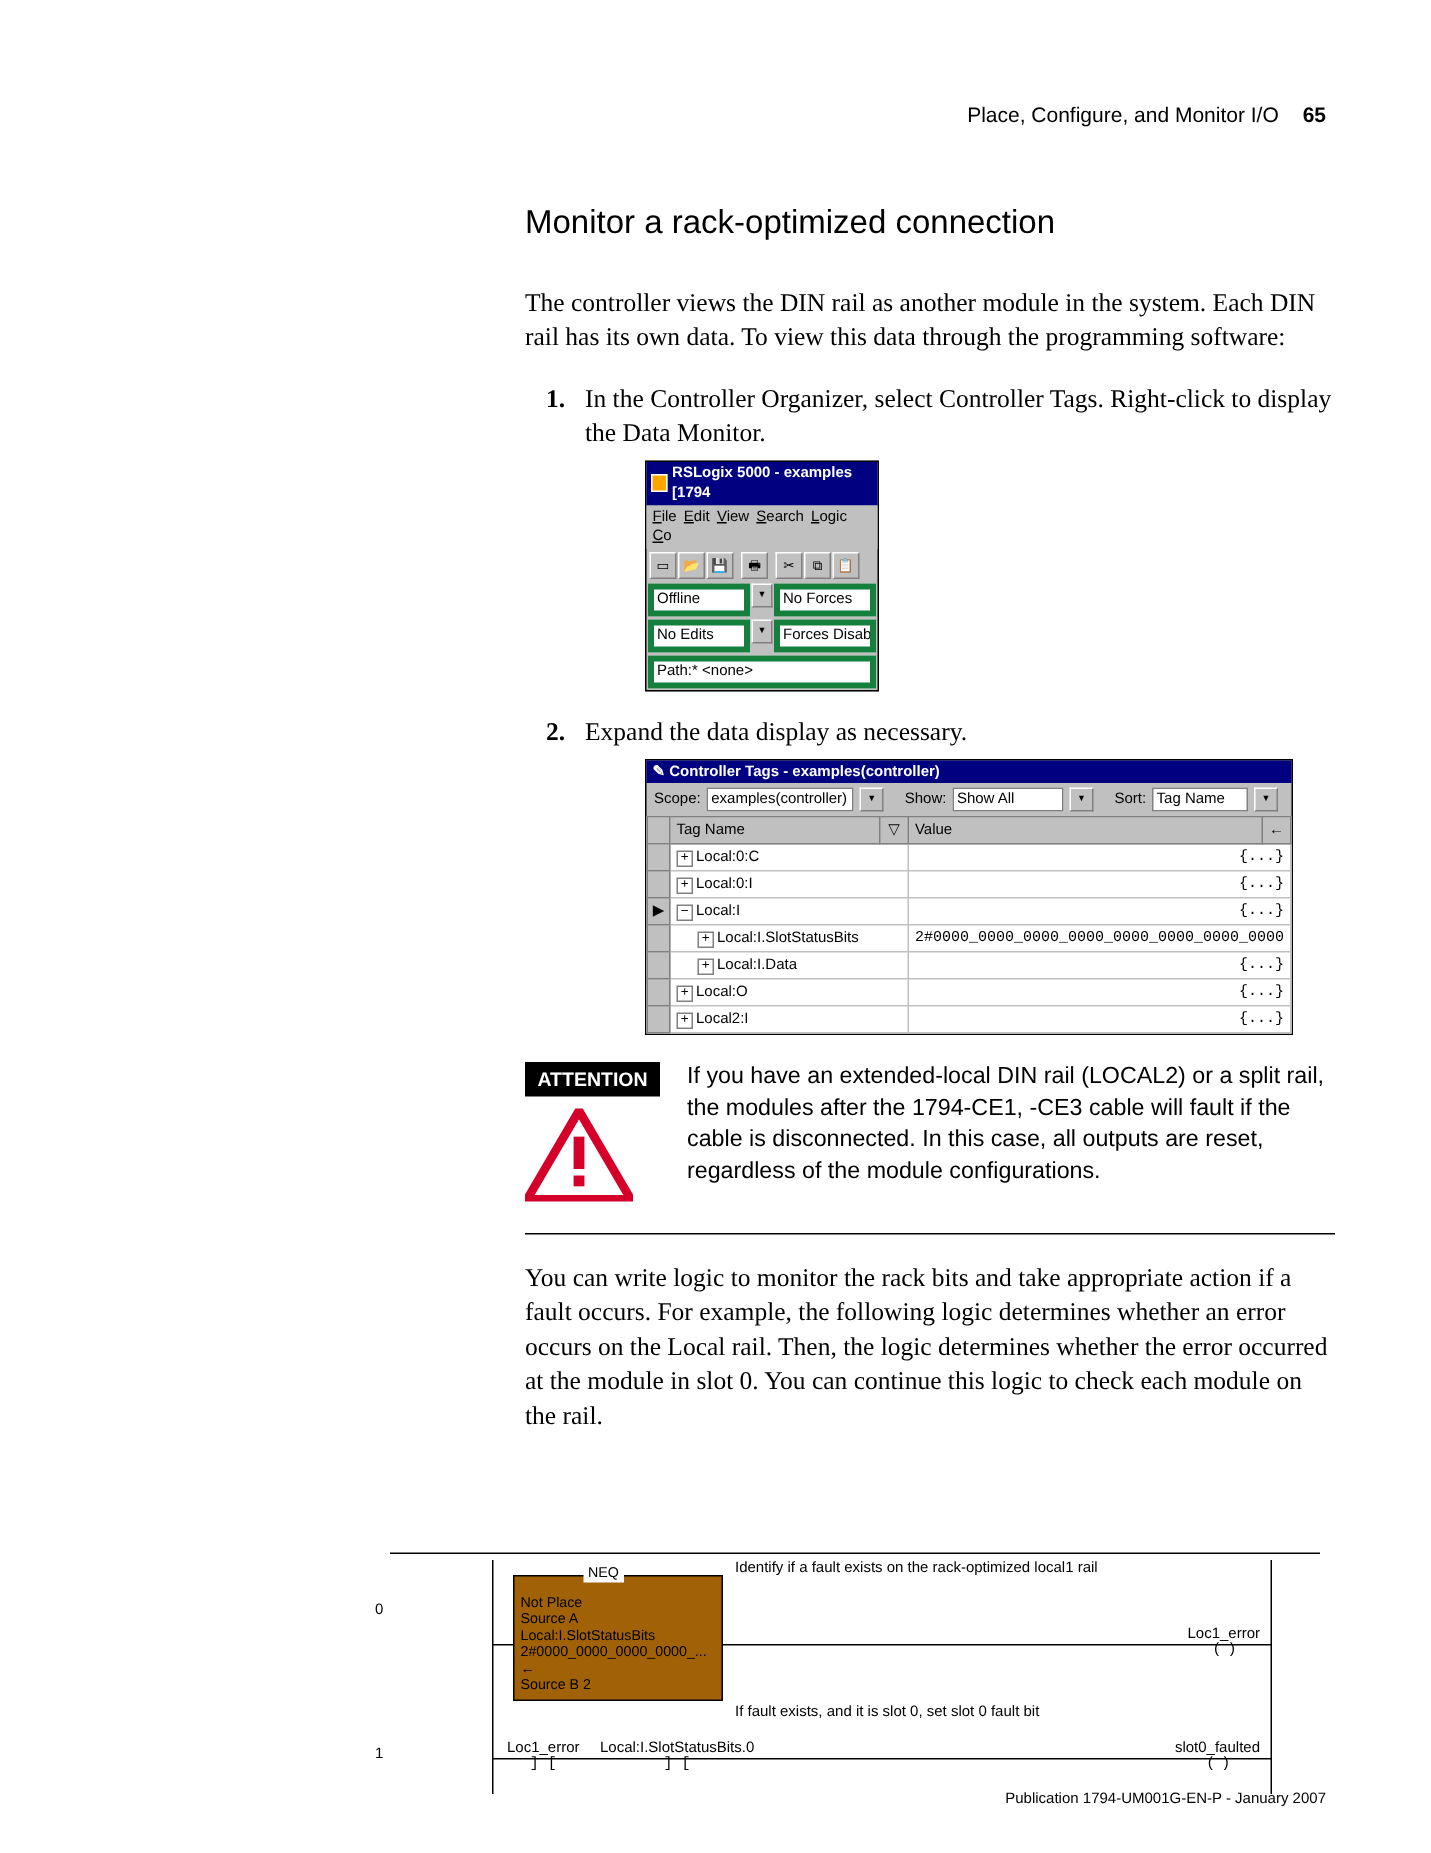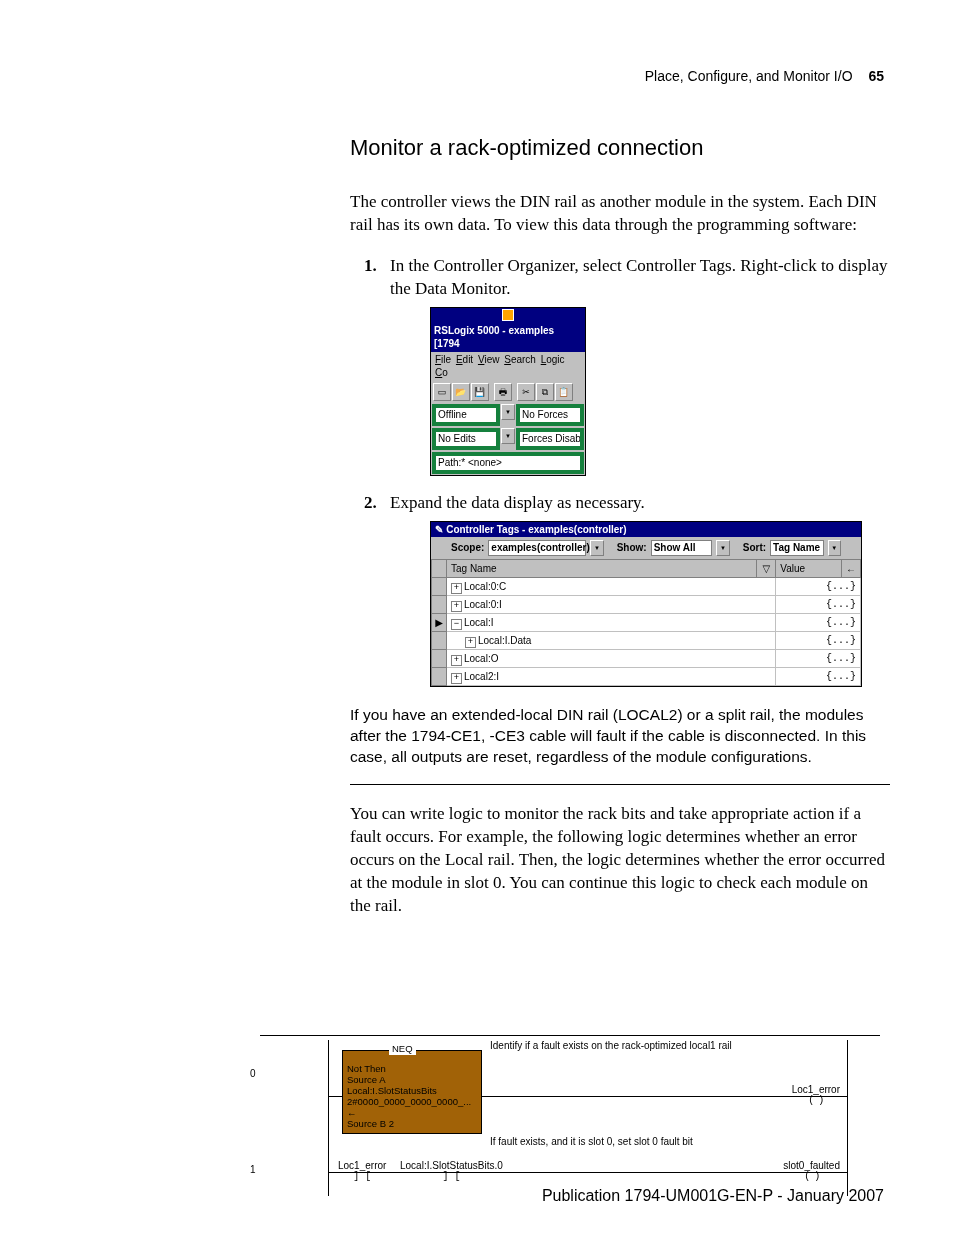--- a/index.html
+++ b/index.html
@@ -64,21 +64,21 @@
     border: 1px solid #000;
     font-family: "MS Sans Serif", Tahoma, Arial, sans-serif;
     font-size: 10px;
     background: #c0c0c0;
   }
   .shot1 .titlebar {
     background: #000080;
     color: #fff;
     padding: 1px 3px;
     font-weight: bold;
-    display:flex; align-items:center; gap:3px;flex-direction:column;
+    display:flex; align-items:center; gap:3px;
   }
   .shot1 .titlebar .ticon { width:10px;height:10px;background:#ffa500;border:1px solid #fff; }
   .shot1 .menubar { padding: 1px 4px; background: #c0c0c0; }
   .shot1 .menubar span { margin-right: 2px; }
   .shot1 .menubar span u { text-decoration: underline; }
   .shot1 .toolbar { padding: 2px; display:flex; gap:1px; }
   .shot1 .tbtn { width:16px;height:16px;border:1px solid #808080;border-top-color:#fff;border-left-color:#fff;background:#c0c0c0;display:flex;align-items:center;justify-content:center;font-size:9px; }
   .shot1 .statusrow { display:flex; padding:1px; gap:1px; }
   .shot1 .stcell { flex:1; border:4px solid #15803d; background:#fff; padding:0 2px; height:14px; line-height:14px; overflow:hidden; white-space:nowrap; }
   .shot1 .dd { width:12px;height:14px;border:1px solid #808080;border-top-color:#fff;border-left-color:#fff;background:#c0c0c0;display:flex;align-items:center;justify-content:center;font-size:6px; }
@@ -91,21 +91,21 @@
     margin: 6px 0 18px 40px;
     width: 430px;
     border: 1px solid #000;
     font-family: "MS Sans Serif", Tahoma, Arial, sans-serif;
     font-size: 10px;
     background: #c0c0c0;
   }
   .shot2 .titlebar {
     background:#000080;color:#fff;padding:1px 4px;font-weight:bold;
   }
-  .shot2 .filterbar { padding:3px 20px; display:flex; align-items:center; gap:4px;font-weight:bold; }
+  .shot2 .filterbar { padding:3px 5px; display:flex; align-items:center; gap:4px; }
   .shot2 .filterbar .lbl { }
   .shot2 .filterbar .fld { background:#fff;border:1px solid #808080;padding:0 2px;height:14px;line-height:14px; }
   .shot2 .filterbar .dd { width:14px;height:14px;border:1px solid #808080;border-top-color:#fff;border-left-color:#fff;background:#c0c0c0;display:flex;align-items:center;justify-content:center;font-size:6px; }
   .shot2 table { border-collapse:collapse; width:100%; background:#fff; }
   .shot2 th { background:#c0c0c0;border:1px solid #808080;font-weight:normal;text-align:left;padding:1px 4px;font-size:10px;height:15px; }
   .shot2 td { border:1px solid #c0c0c0;padding:1px 4px;height:15px;white-space:nowrap; }
   .shot2 td.lead { width:14px;background:#c0c0c0;border:1px solid #808080;text-align:center;padding:0; }
   .shot2 td.name { width:170px; }
   .shot2 td.val { text-align:right; font-family:"Courier New",monospace; font-size:10px; }
   .shot2 .exp { display:inline-block;width:9px;height:9px;border:1px solid #808080;text-align:center;line-height:7px;font-size:9px;margin-right:2px;background:#fff; }
@@ -133,21 +133,21 @@
     position:absolute; left:82px; top:10px; width:130px; border:1px solid #000;
     background:#a16207; padding:2px 4px 4px 4px; font-size:9.5px; line-height:1.15;
   }
   .ladder-wrap .neqbox .neqtitle { text-align:center; position:relative; top:-9px; background:#fff; display:inline-block; padding:0 3px; left:42px; }
   .ladder-wrap .coil { position:absolute; right:40px; top:24px; text-align:center; font-size:10px; }
   .ladder-wrap .coilsym { font-family:"Courier New",monospace; letter-spacing:-1px; }
   .ladder-wrap .contact { position:absolute; top:24px; text-align:center; font-size:10px; }
   .ladder-wrap .contact .sym { font-family:"Courier New",monospace; }
   .footer {
     position:absolute; right:70px; bottom:30px;
-    font-family:Arial,Helvetica,sans-serif; font-size:16px;
+    font-family:Arial,Helvetica,sans-serif; font-size:10px;
   }
 </style>
 </head>
 <body>
 
 <div class="page">
 
   <div class="header-right">
     <span>Place, Configure, and Monitor I/O</span>
     <span class="pn">65</span>
@@ -245,59 +245,72 @@
                   <td class="name" colspan="2"><span style="display:inline-block;width:0px"></span><span class="exp">+</span>Local:0:I</td>
                   <td class="val" colspan="2">{...}</td>
                 </tr>
                 <tr>
                   <td class="lead">▶</td>
                   <td class="name" colspan="2"><span style="display:inline-block;width:0px"></span><span class="exp">−</span>Local:I</td>
                   <td class="val" colspan="2">{...}</td>
                 </tr>
                 <tr>
                   <td class="lead"></td>
+                  <td class="name" colspan="2"><span style="display:inline-block;width:14px"></span><span class="exp">+</span>Local:I.SlotStatusBits</td>
+                  <td class="val" colspan="2">2#0000_0000_0000_0000_0000_0000_0000_0000</td>
+                </tr>
+                <tr>
+                  <td class="lead"></td>
                   <td class="name" colspan="2"><span style="display:inline-block;width:14px"></span><span class="exp">+</span>Local:I.Data</td>
                   <td class="val" colspan="2">{...}</td>
                 </tr>
                 <tr>
                   <td class="lead"></td>
                   <td class="name" colspan="2"><span style="display:inline-block;width:0px"></span><span class="exp">+</span>Local:O</td>
                   <td class="val" colspan="2">{...}</td>
                 </tr>
                 <tr>
                   <td class="lead"></td>
                   <td class="name" colspan="2"><span style="display:inline-block;width:0px"></span><span class="exp">+</span>Local2:I</td>
                   <td class="val" colspan="2">{...}</td>
                 </tr>
               </tbody>
           </table>
         </div>
       </li>
     </ol>
 
     <div class="attn-wrap">
+      <div class="attn-left">
+        <div class="attn-badge">ATTENTION</div>
+        <svg class="attn-tri" viewBox="0 0 100 86">
+          <polygon points="50,2 98,84 2,84" fill="none" stroke="#d4002a" stroke-width="8" stroke-linejoin="round"></polygon>
+          <rect x="45" y="26" width="10" height="30" fill="#d4002a"></rect>
+          <rect x="45" y="62" width="10" height="10" fill="#d4002a"></rect>
+        </svg>
+      </div>
       <div class="attn-text">If you have an extended-local DIN rail (LOCAL2) or a split rail, the modules after the 1794-CE1, -CE3 cable will fault if the cable is disconnected. In this case, all outputs are reset, regardless of the module configurations.</div>
     </div>
     <hr class="attn-rule">
 
     <p class="body">You can write logic to monitor the rack bits and take appropriate action if a fault occurs. For example, the following logic determines whether an error occurs on the Local rail. Then, the logic determines whether the error occurred at the module in slot 0. You can continue this logic to check each module on the rail.</p>
   </div>
 
   <div class="ladder-wrap">
     <div class="topline"></div>
 
     <div class="rung" style="height:96px">
       <div class="num">0</div>
       <div class="lrail"></div>
         <div class="rrail"></div>
       <div class="comment">Identify if a fault exists on the rack-optimized local1 rail</div>
       <div class="wire" style="top:56px"></div>
       <div class="neqbox">
         <div class="neqtitle">NEQ</div>
-        <div>Not Then</div>
+        <div>Not Place</div>
         <div>Source A   Local:I.SlotStatusBits</div>
         <div>  2#0000_0000_0000_0000_... ←</div>
         <div>Source B                           2</div>
       </div>
       <div class="coil" style="top:44px">
         <div>Loc1_error</div>
         <div class="coilsym">( )</div>
       </div>
     </div>
 

